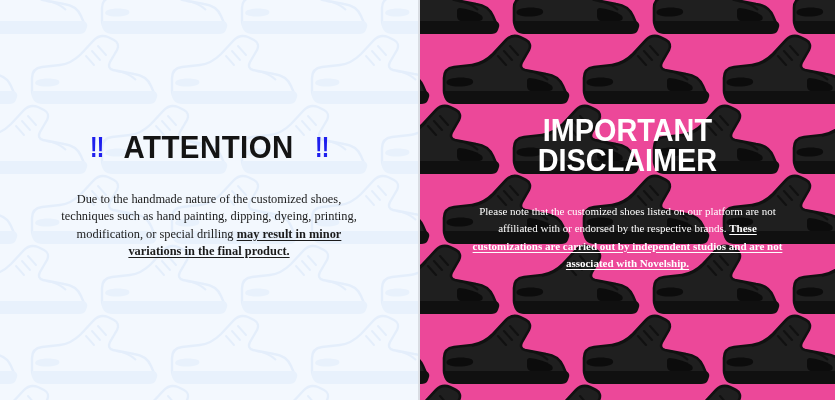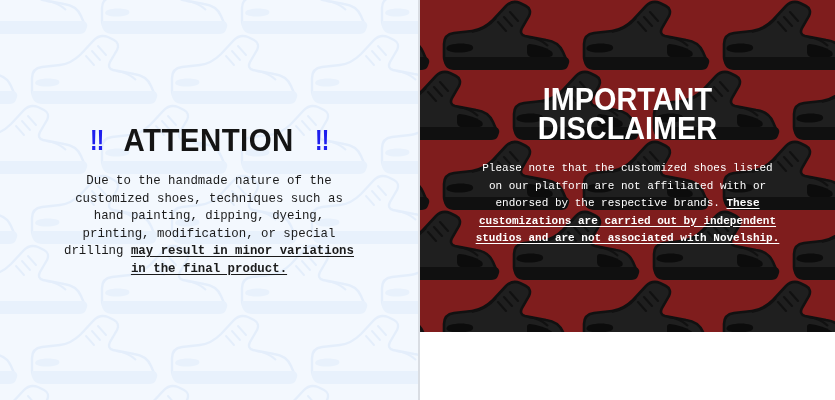--- a/index.html
+++ b/index.html
@@ -44,22 +44,22 @@
   #panel-divider {
     width: 2px;
     height: 400px;
     background: #d9dde3;
     flex: 0 0 2px;
   }
 
   
   #panel-disclaimer {
     width: 415px;
-    height: 332px;
-    background: #7f1d1d;
+    height: 400px;
+    background: #ec4899;
   }
   #panel-disclaimer .pattern-layer {
     position: absolute;
     inset: 0;
   }
 
   .pattern-layer svg {
     display: block;
     width: 100%;
     height: 100%;
@@ -115,23 +115,23 @@
     letter-spacing: 0px;
     font-family: "Liberation Sans", sans-serif;
   }
   .heading-disclaimer .hline {
     display: block;
     transform: scaleX(0.93);
   }
 
   
   .body-copy {
-    margin: 0;
+    margin: 11px;
     text-align: center;
-    font-family: Liberation Mono, monospace;
+    font-family: Liberation Serif, serif;
   }
   #panel-attention .body-copy {
     width: 300px;
     color: #1b1b1b;
     font-size: 12.4px;
     line-height: 17.5px;
   }
   #panel-disclaimer .body-copy {
     width: 310px;
     color: #ffffff;

